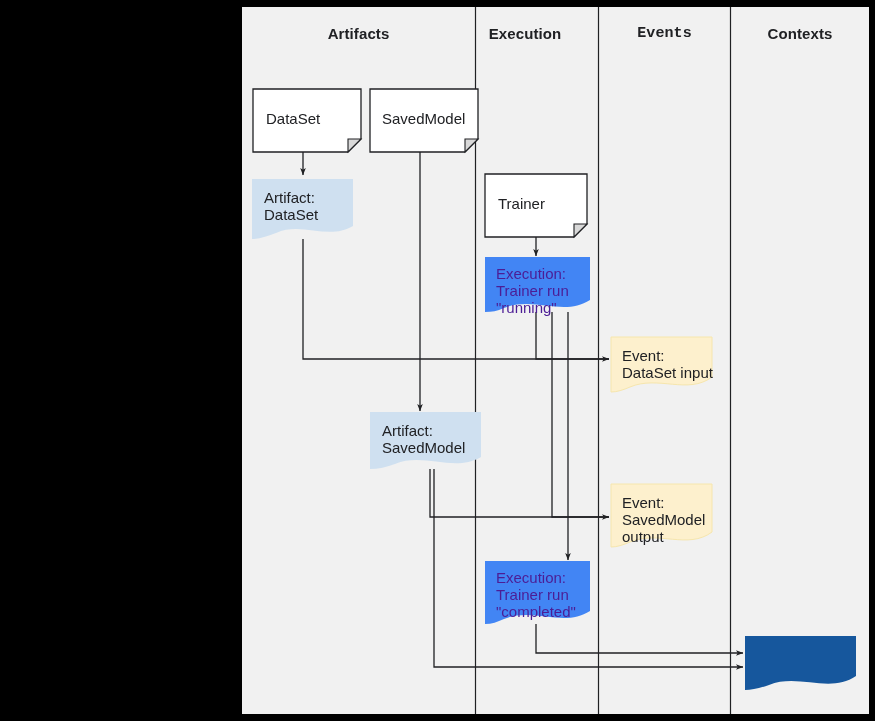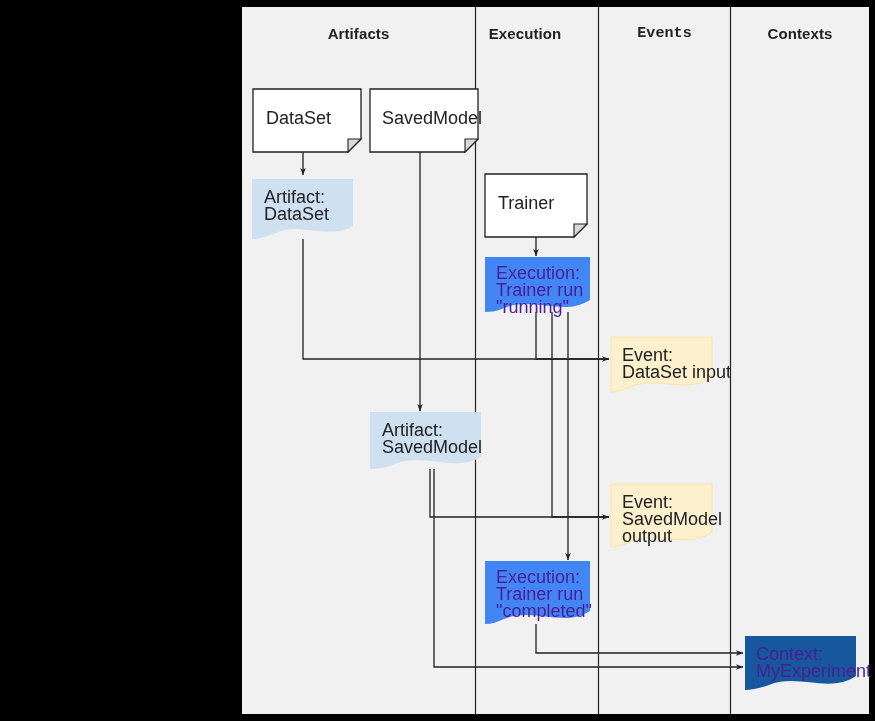--- a/index.html
+++ b/index.html
@@ -41,21 +41,21 @@
     font-size: 15px;
     font-weight: bold;
     color: #202124;
     text-align: center;
     letter-spacing: 0.1px;
     top: 18px;
     white-space: nowrap;
   }
   .node-label {
     position: absolute;
-    font-size: 18px;
+    font-size: 15px;
     line-height: 17px;
     white-space: pre-line;
     pointer-events: none;
   }
   .label-dark { color: #202124; }
   .label-light { color: #4c1d95; }
 </style>
 </head>
 <body>
 
@@ -181,17 +181,15 @@
 Trainer run
 "completed"</div>
 
     <div class="node-label label-dark" style="left:380px; top:340px;">Event:
 DataSet input</div>
 
     <div class="node-label label-dark" style="left:380px; top:487px;">Event:
 SavedModel
 output</div>
 
-    <div class="node-label label-light" style="left:514px; top:639px;">Context:
-MyExperiment</div>
 
   </div>
 </div>
 
 </body></html>

